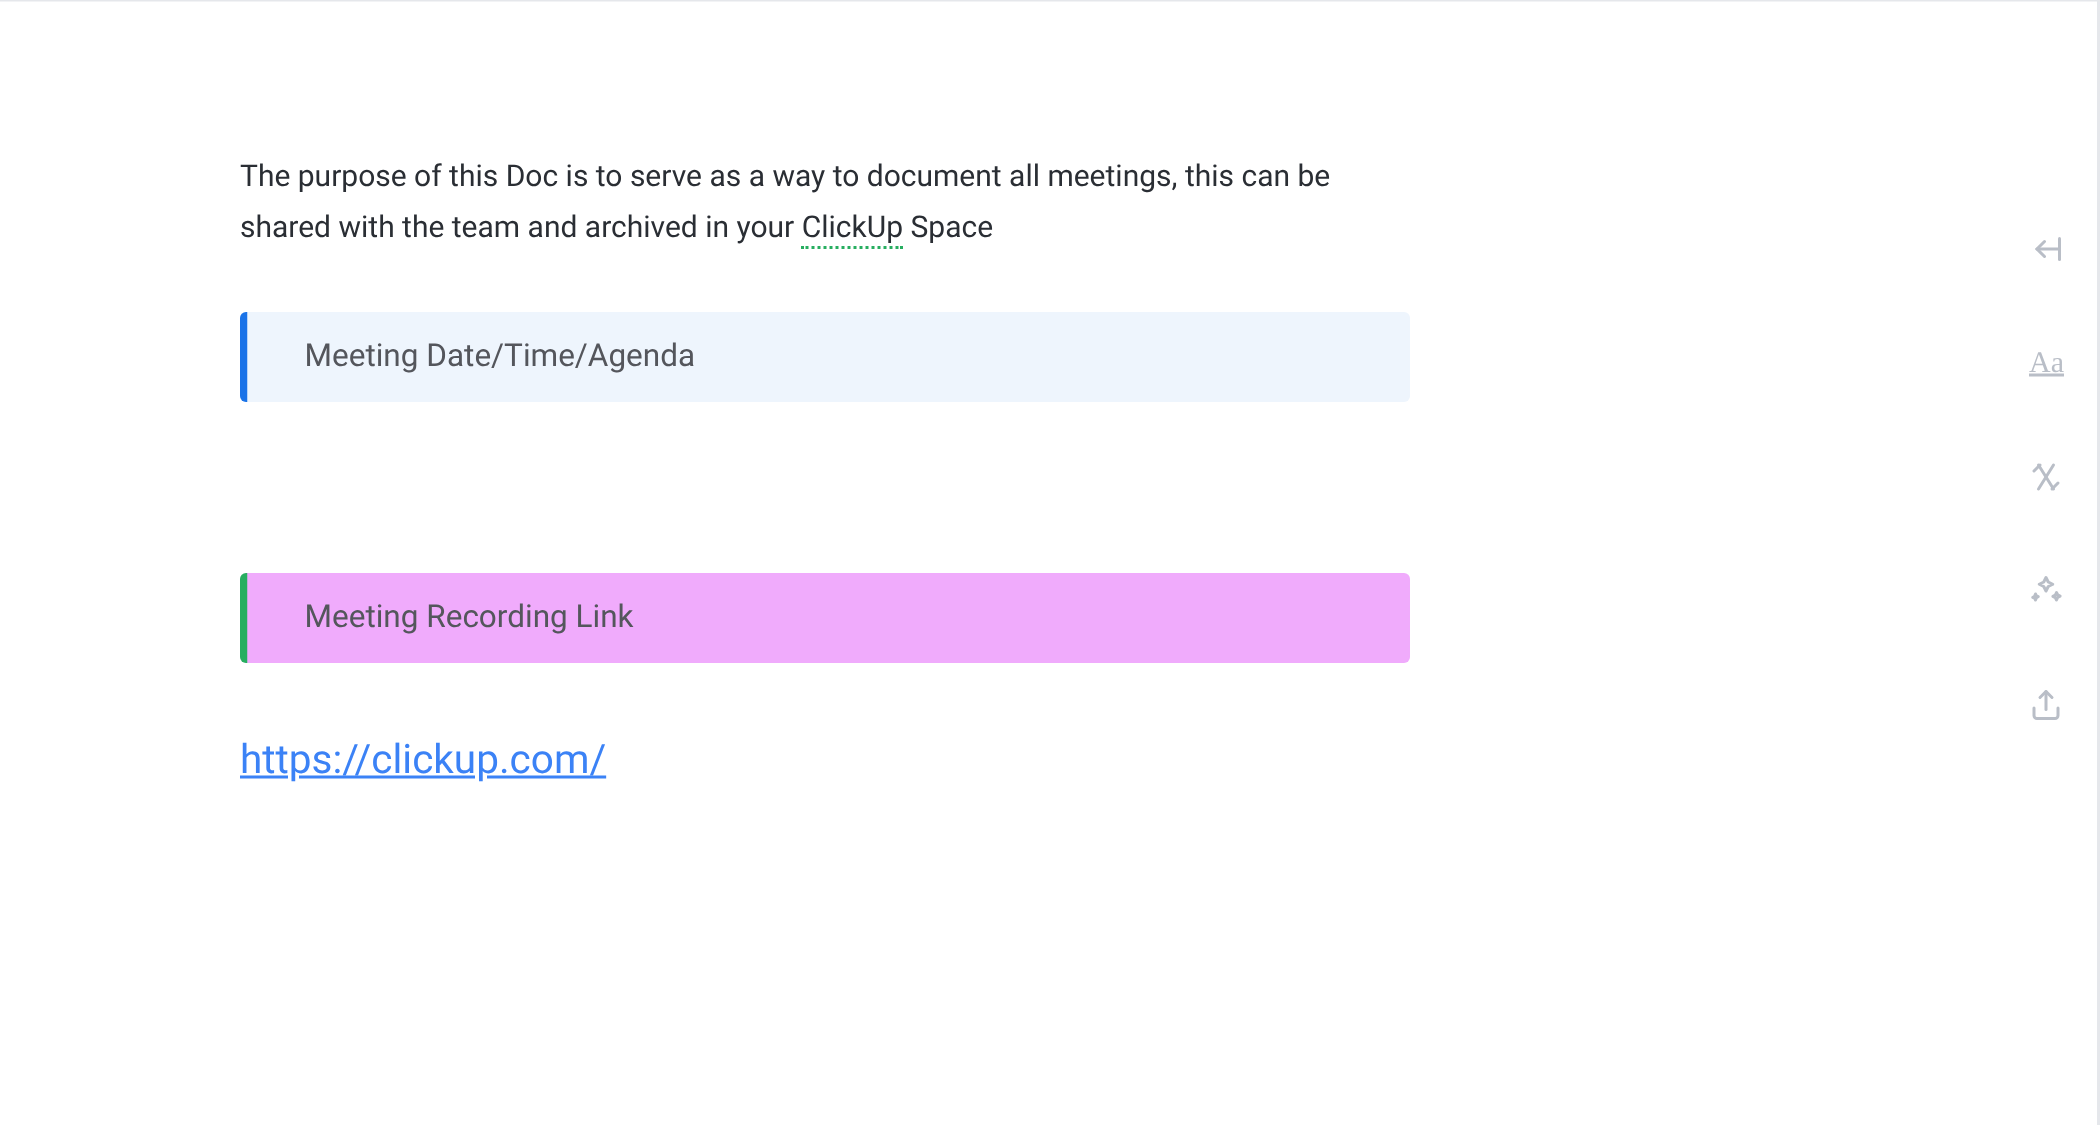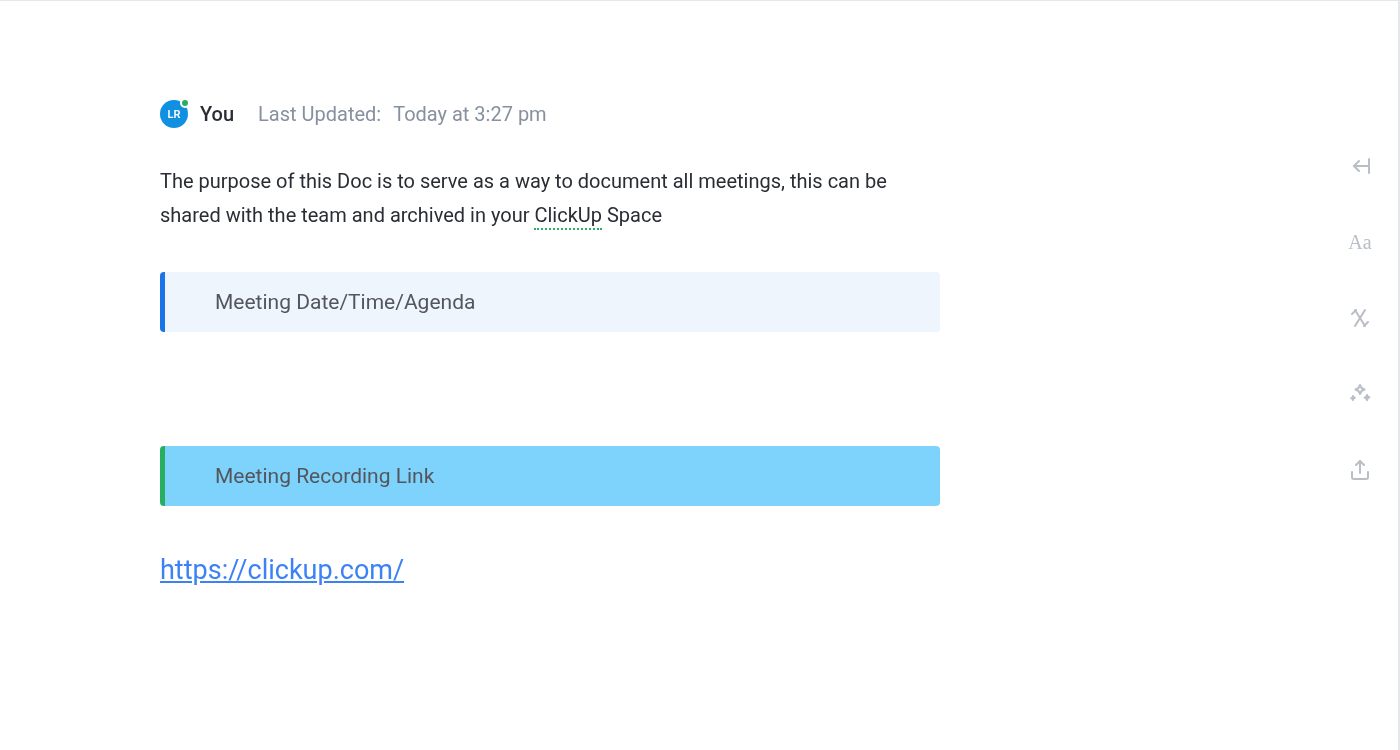--- a/index.html
+++ b/index.html
@@ -90,31 +90,31 @@
       line-height: 1.7;
       color: #2a2e34;
       margin-bottom: 40px;
     }
     .spellcheck-underline {
       border-bottom: 2px dotted #27ae60;
       padding-bottom: 1px;
     }
     .callout {
       border-left: 5px solid;
-      padding: 18px 50px;
+      padding: 18px 38px;
       border-radius: 4px;
       margin-bottom: 14px;
     }
     .callout-blue {
       border-left-color: #1a73e8;
       background: #eef5fd;
     }
     .callout-green {
       border-left-color: #27ae60;
-      background: #7dd3fc;
+      background: #f0abfc;
     }
     .callout-text {
       font-size: 21px;
       color: #54565c;
     }
     .spacer-large {
       height: 100px;
     }
     .spacer-med {
       height: 34px;
@@ -132,51 +132,43 @@
       display: flex;
       flex-direction: column;
       gap: 44px;
       align-items: center;
     }
     .toolbar-btn {
       width: 32px;
       height: 32px;
       display: flex;
       align-items: center;
-      justify-content: center;
+      justify-content: flex-end;
       cursor: pointer;
       color: #b9bec7;
+      text-decoration: underline;
     }
     .toolbar-btn svg {
       width: 24px;
       height: 24px;
     }
     .toolbar-btn .text-icon {
       font-size: 20px;
       font-weight: 500;
       font-family: Georgia, serif;
     }
   </style>
 </head>
 <body>
 
 <div class="top-border"></div>
 <div class="right-border"></div>
 
 <div class="document-area">
 
-  <div class="meta-row">
-    <div class="avatar">
-      <span>LR</span>
-      <span class="presence-dot"></span>
-    </div>
-    <span class="author-name">You</span>
-    <span class="updated-label">Last Updated:</span>
-    <span class="updated-time">Today at 3:27 pm</span>
-  </div>
 
   <p class="intro-text">
     <span>The purpose of this Doc is to serve as a way to document all meetings, this can be shared with the team and archived in your </span><span class="spellcheck-underline">ClickUp</span><span> Space</span>
   </p>
 
   <div class="callout callout-blue">
     <span class="callout-text">Meeting Date/Time/Agenda</span>
   </div>
 
   <div class="spacer-large"></div>

